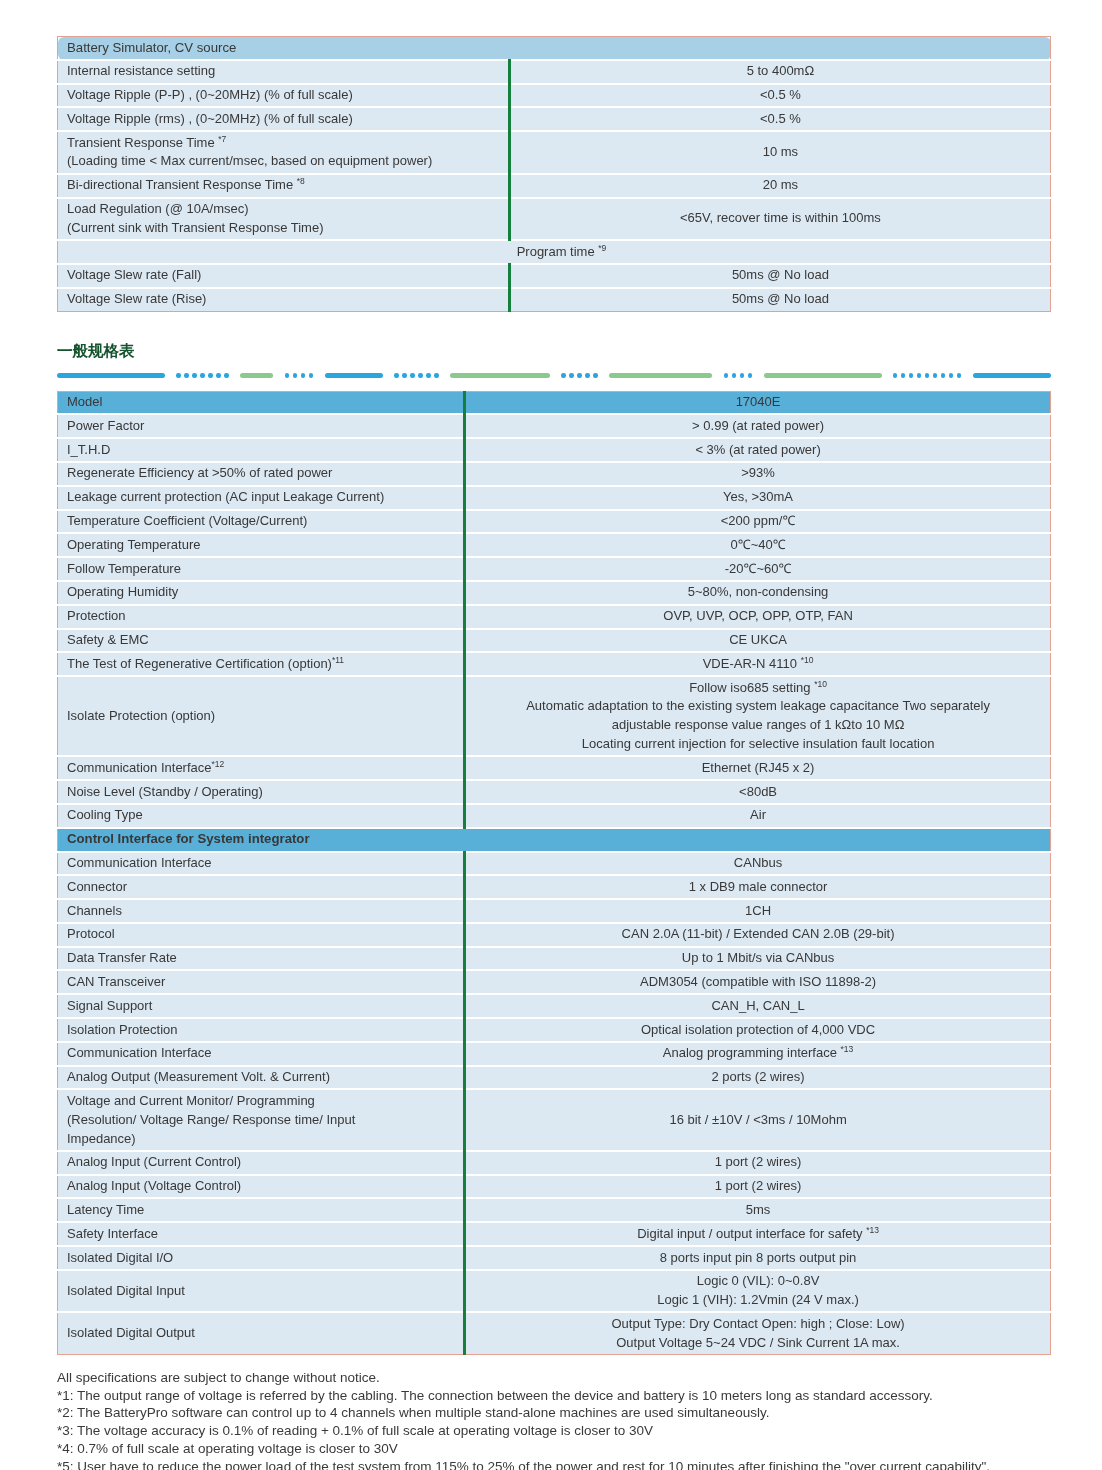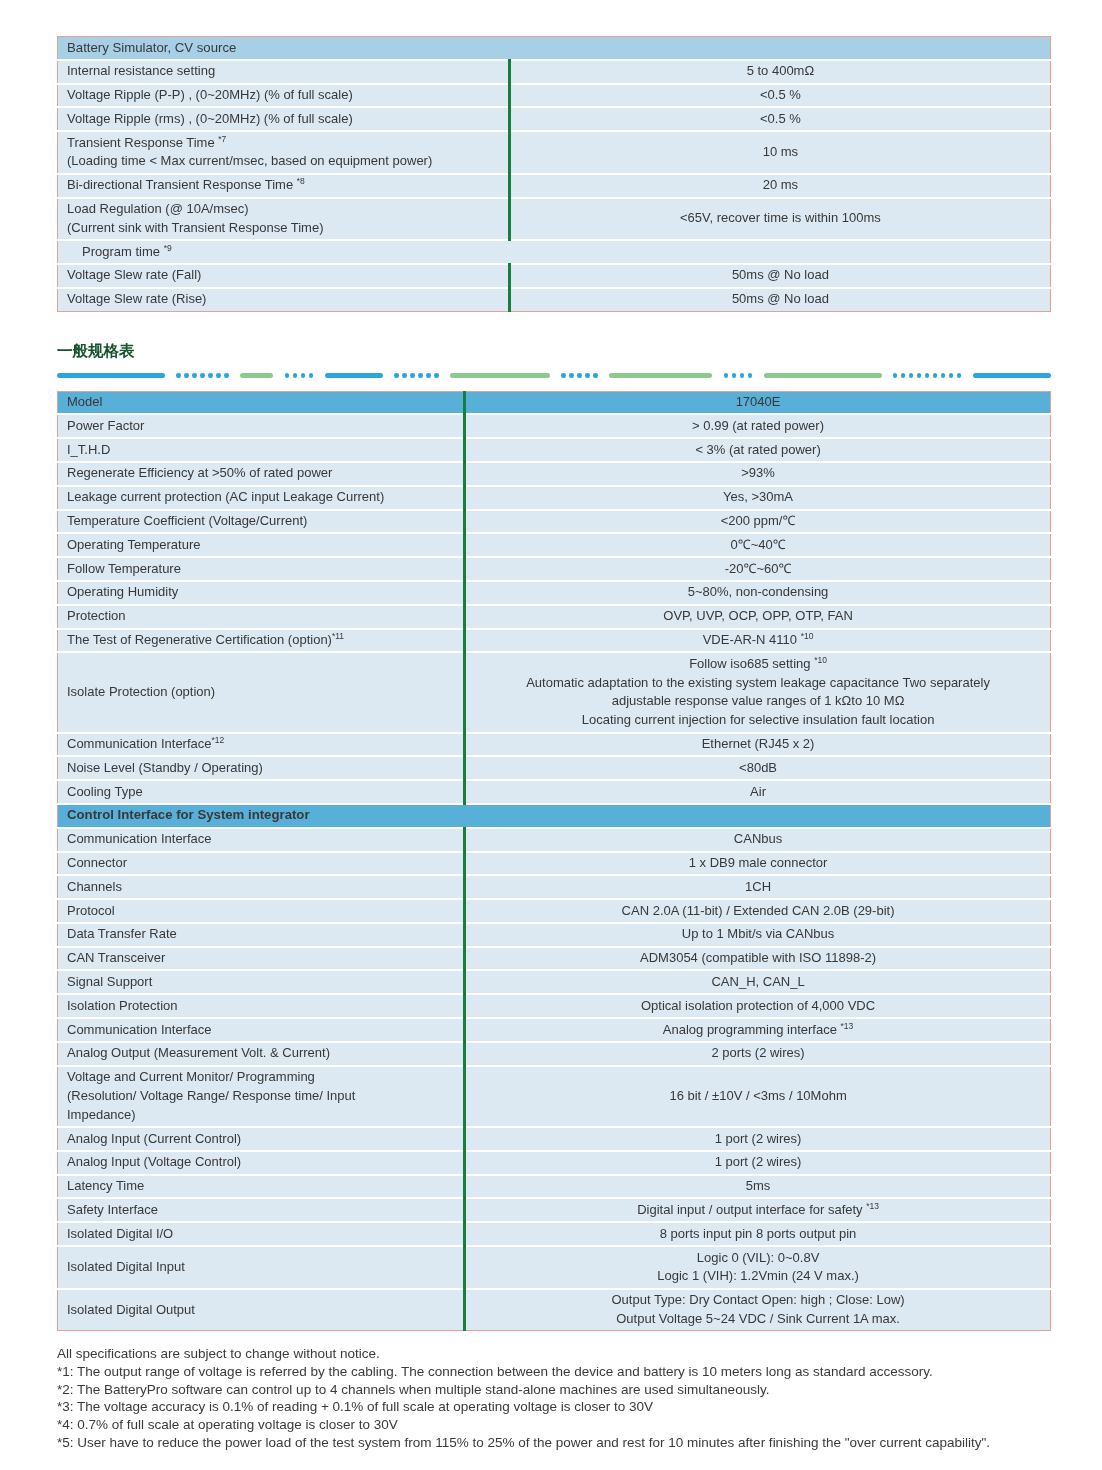--- a/index.html
+++ b/index.html
@@ -12,23 +12,23 @@
   table{
     width:100%;border-collapse:collapse;table-layout:fixed;
     border:1px solid #e4a294;
   }
   td{
     background:#dce9f3;padding:1.5px 9px;
     font-size:13px;line-height:18.8px;vertical-align:middle;color:#383838;
   }
   tr + tr td{border-top:2px solid #ffffff;}
   td.lbl{text-align:left;border-right:3px solid #15803d;}
-  td.span-lbl{text-align:left;padding-left:24px;}
+  td.span-lbl{text-align:center;padding-left:24px;}
   td.val{text-align:center;}
-  #t1 tr.section td{background:#a7d0e6;font-size:13.2px;}
+  #t1 tr.section td{background:#a7d0e6;font-size:13.2px;border-radius:6px;}
   #t2 tr.section td{background:#58b0d8;font-size:13.2px;font-weight:bold;}
   #t2 tr.model td{background:#58b0d8;}
   sup{font-size:8.5px;line-height:0;vertical-align:super;letter-spacing:0;}
 
   .sec-title{
     font-size:15.5px;font-weight:bold;color:#14532d;
     margin:29px 0 10px 0;
   }
   .divider{
     display:flex;align-items:center;justify-content:space-between;
@@ -271,20 +271,28 @@
         <tr>
           <td class="lbl">
             <div>Protection</div>
           </td>
           <td class="val">
             <div>OVP, UVP, OCP, OPP, OTP, FAN</div>
           </td>
         </tr>
         <tr>
           <td class="lbl">
+            <div>Safety &amp; EMC</div>
+          </td>
+          <td class="val">
+            <div>CE UKCA</div>
+          </td>
+        </tr>
+        <tr>
+          <td class="lbl">
             <div>The Test of Regenerative Certification (option)<sup>*11</sup></div>
           </td>
           <td class="val">
             <div>VDE-AR-N 4110 <sup>*10</sup></div>
           </td>
         </tr>
         <tr>
           <td class="lbl">
             <div>Isolate Protection (option)</div>
           </td>

